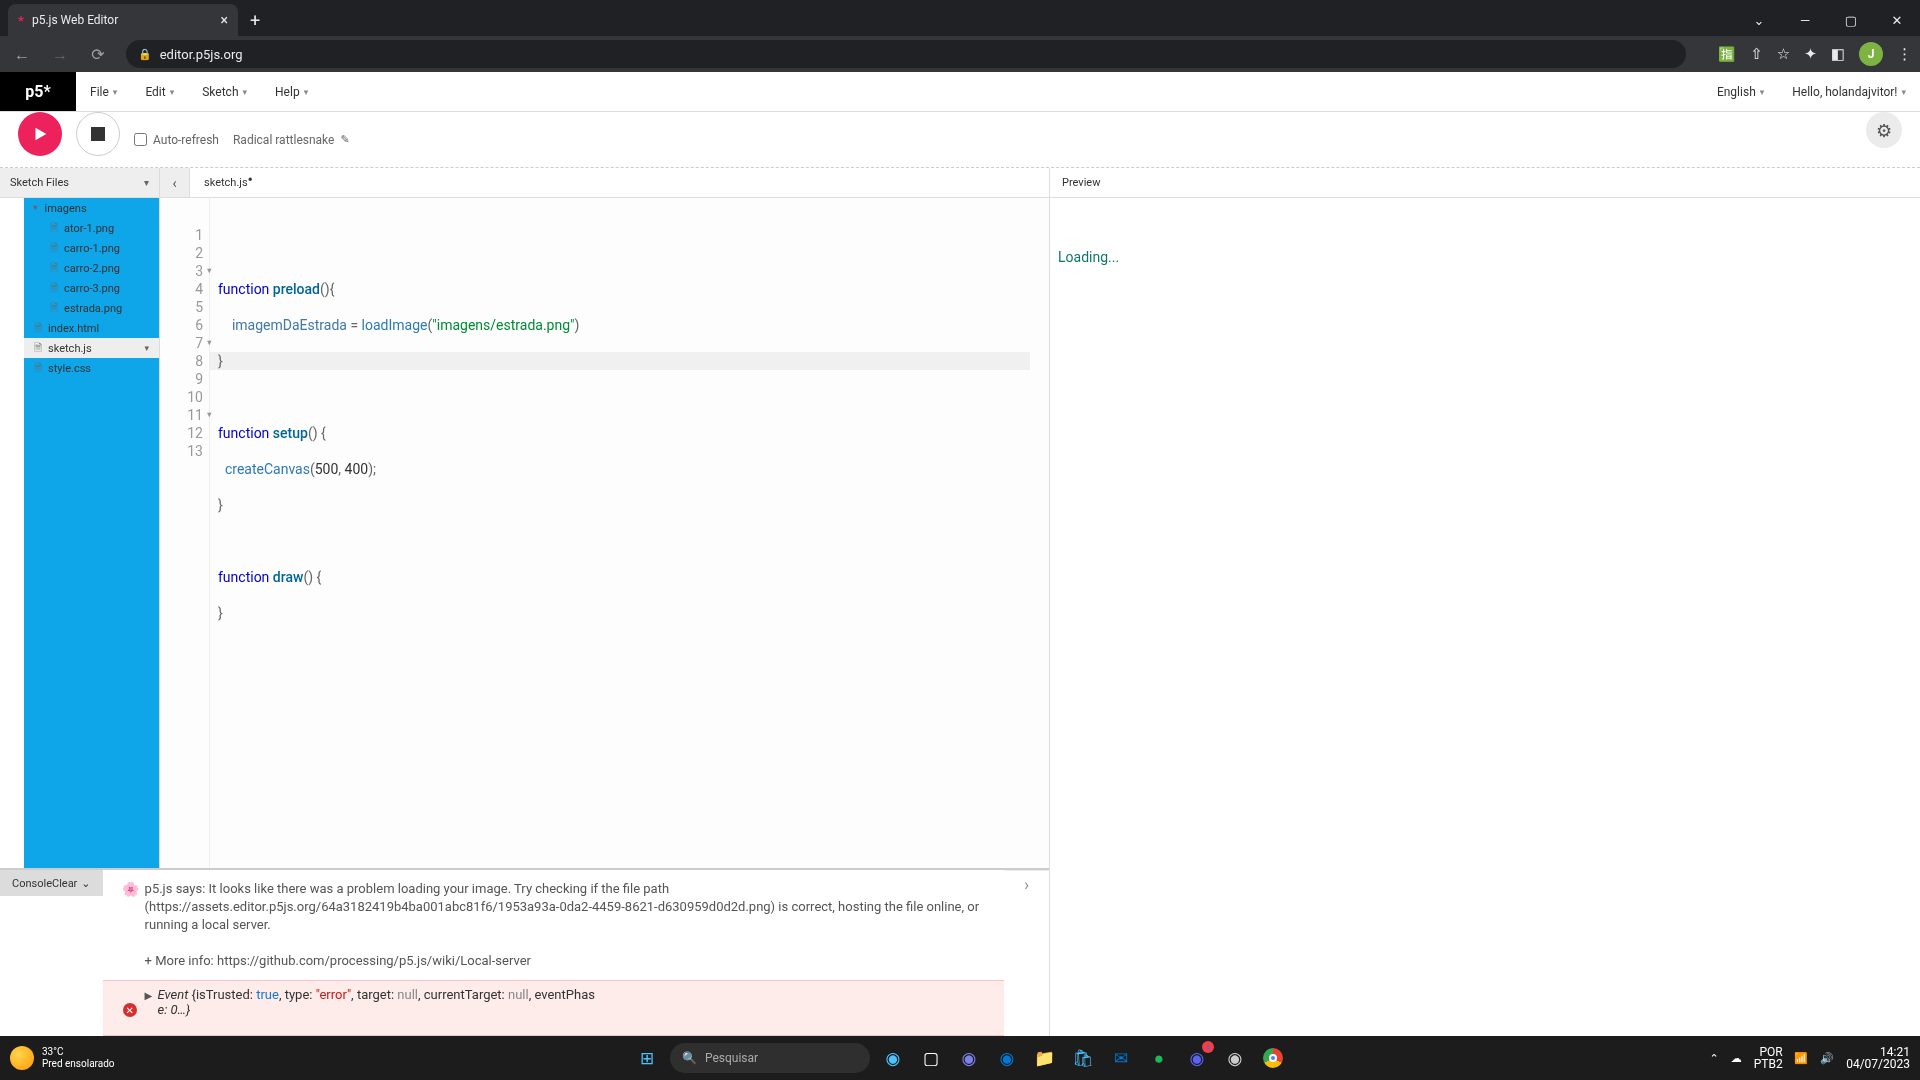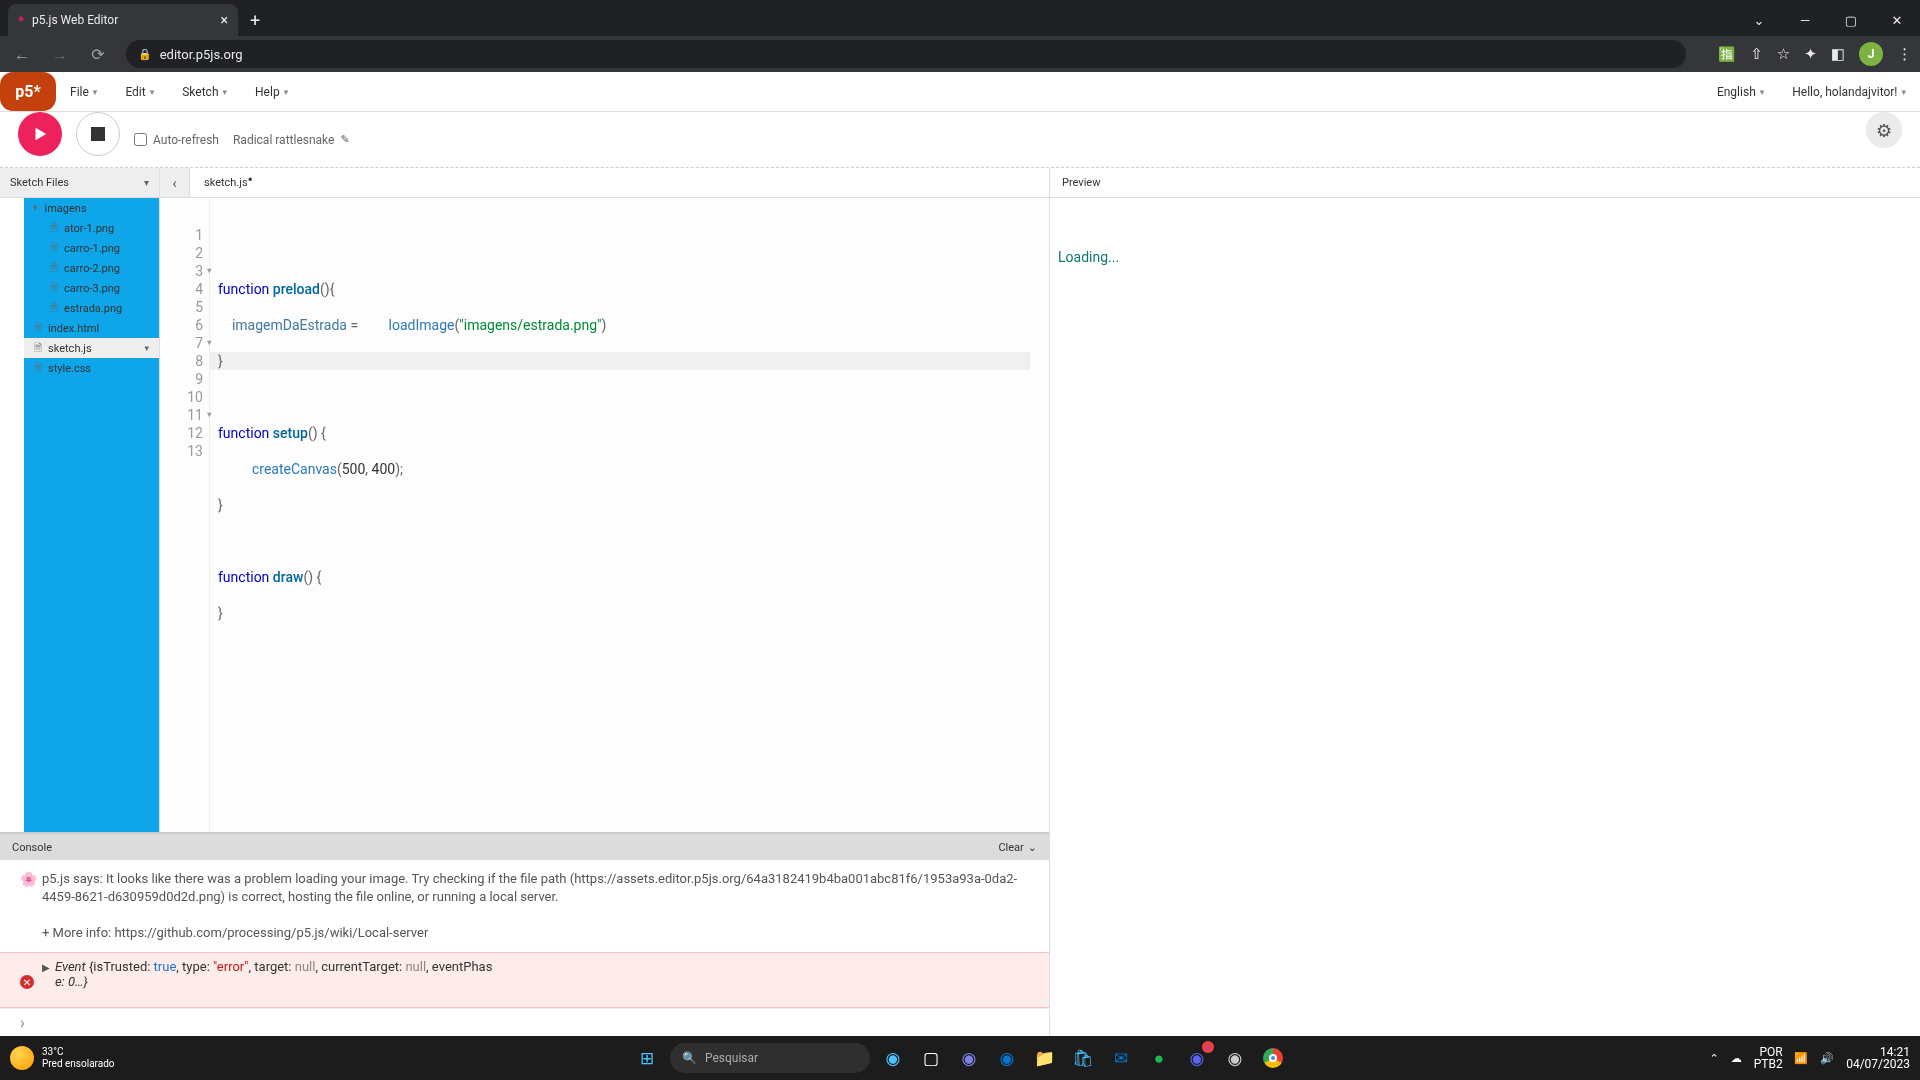--- a/index.html
+++ b/index.html
@@ -18,21 +18,21 @@
 .addr-bar { height: 36px; background:#35363a; display:flex; align-items:center; padding:0 8px; gap:10px; }
 .nav-btn { width:28px; height:28px; display:flex; align-items:center; justify-content:center; border-radius:50%; color:#9aa0a6; font-size:16px; }
 .url-box { flex:0 0 auto; display:flex; align-items:center; gap:8px; background:#202124; border-radius:14px; height:28px; padding:0 12px; margin-left:4px; width:1560px; }
 .url-box .lock { font-size:11px; color:#9aa0a6; }
 .url-text { color:#e8eaed; font-size:13px; }
 .addr-right { margin-left:auto; display:flex; gap:14px; align-items:center; color:#e8eaed; font-size:15px; }
 .avatar { width:24px; height:24px; border-radius:50%; background:#7cb342; color:#fff; display:flex; align-items:center; justify-content:center; font-size:12px; font-weight:bold; }
 
 
 .app-bar { height:40px; background:#fff; border-bottom:1px solid #ddd; display:flex; align-items:stretch; }
-.logo { width:56px; background:#c2410c; color:#fff; display:flex; align-items:center; justify-content:center; font-weight:bold; font-size:16px;border-radius:13px; }
+.logo { width:76px; background:#000000; color:#fff; display:flex; align-items:center; justify-content:center; font-weight:bold; font-size:16px; }
 .menus { display:flex; align-items:center; }
 .menu-item { padding:0 14px; font-size:12px; color:#333; display:flex; align-items:center; gap:4px; height:100%; cursor:pointer; }
 .menu-item .caret { font-size:9px; color:#888; }
 .app-bar-right { margin-left:auto; display:flex; align-items:center; }
 
 
 .toolbar { height:56px; background:#fff; border-bottom:1px dashed #ccc; display:flex; padding:0 18px; gap:14px; }
 .play-btn { width:44px; height:44px; border-radius:50%; background:#ed225d; display:flex; align-items:center; justify-content:center; cursor:pointer; }
 .play-btn svg { fill:#fff; }
 .stop-btn { width:44px; height:44px; border-radius:50%; border:1px solid #ccc; display:flex; align-items:center; justify-content:center; cursor:pointer; }
@@ -70,27 +70,27 @@
 .editor { flex:1; display:flex; font-family: Consolas, Monaco, monospace; font-size:14px; line-height:18px; background:#fdfdfd; position:relative; }
 .gutter { width:50px; text-align:right; padding:28px 6px 0 0; color:#999; background:#fdfdfd; border-right:1px solid #eee; }
 .gutter div { height:18px; position:relative; }
 .gutter .fold::after { content:"▸"; position:absolute; right:-10px; font-size:9px; color:#999; transform:rotate(90deg);}
 .code { padding:28px 0 0 8px; white-space:pre; }
 .code .line { height:18px; }
 .code .active-line { background:#f0f0f0; margin-left:-8px; padding-left:8px; width:820px; }
 .kw { color:#0000cc; }
 .fn { color:#006699; font-weight:500;}
 .var { color:#4178a5; }
-.call { color:#2c7bb6;margin-left:27px; }
+.call { color:#2c7bb6; }
 .num { color:#333; }
 .str { color:#008a35; }
 .punct { color:#666; }
 
 
-.console { border-top:2px solid #ccc; display:flex; flex-direction:column; font-family: Consolas, Monaco, monospace; background:#fff;justify-content:space-between;}
+.console { border-top:2px solid #ccc; display:flex; flex-direction:row; font-family: Consolas, Monaco, monospace; background:#fff;justify-content:space-between;}
 .console-header { height:26px; background:#dcdcdc; display:flex; align-items:center; padding:0 12px; font-size:11px; color:#333; }
 .console-header .clear { margin-left:auto; display:flex; align-items:center; gap:4px; cursor:pointer; }
 .console-body { font-size:13px; }
 .console-msg { padding:10px 20px 10px 42px; color:#555; line-height:18px; position:relative; }
 .console-msg .flower { position:absolute; left:20px; top:10px; color:#e91e63; font-size:14px;}
 .console-err { background:#fdecea; border-top:1px solid #f5c2c7; border-bottom:1px solid #f5c2c7; padding:6px 20px 18px 42px; position:relative; color:#333; }
 .console-err .errico { position:absolute; left:20px; top:22px; width:14px; height:14px; border-radius:50%; background:#d32f2f; color:#fff; font-size:10px; display:flex; align-items:center; justify-content:center; }
 .console-err .tri { position:absolute; left:42px; top:9px; font-size:10px; color:#555; }
 .console-err .evt { font-style:italic; }
 .console-err .true { color:#1976d2; }

